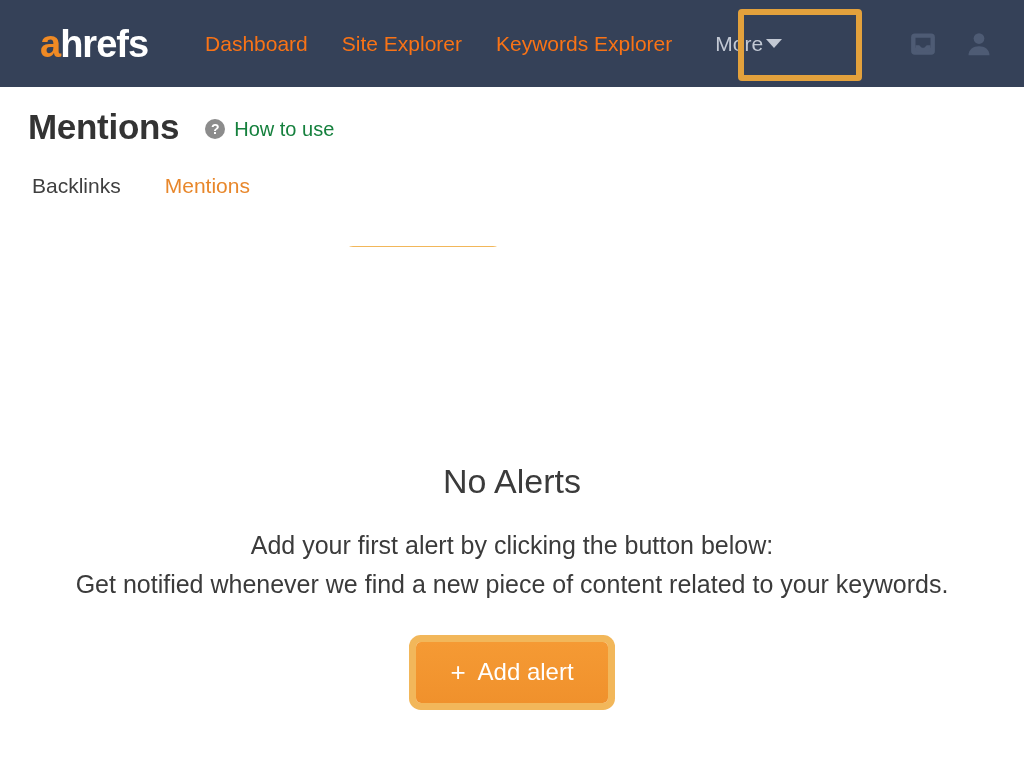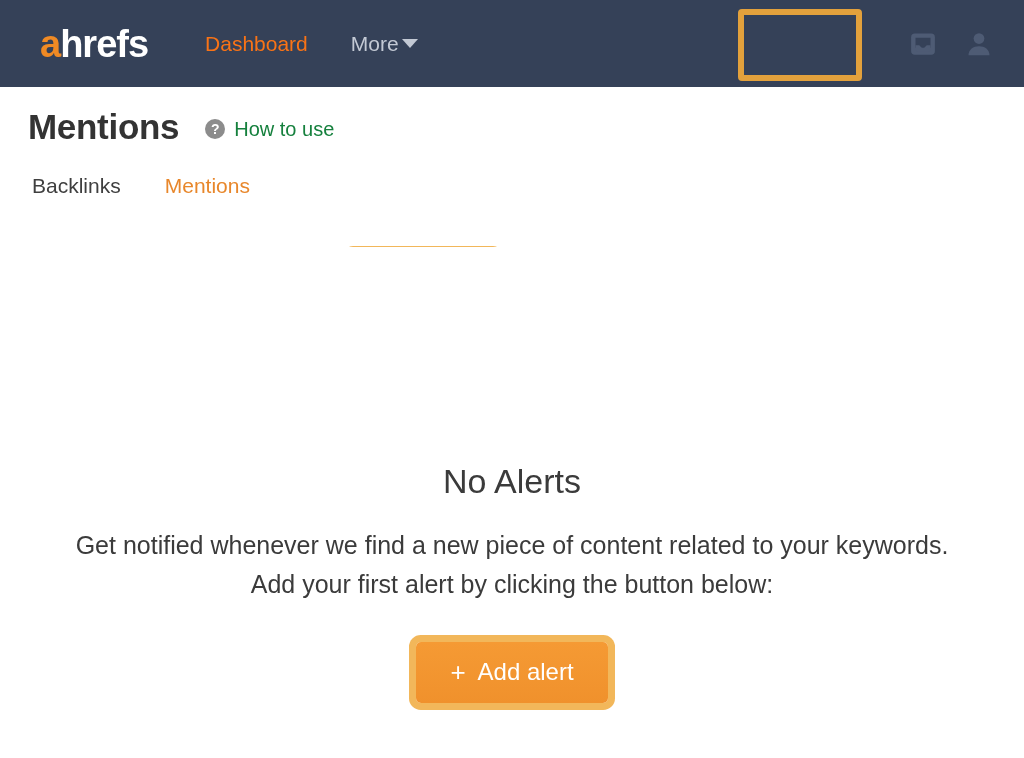--- a/index.html
+++ b/index.html
@@ -218,20 +218,22 @@
 <body>
 
 <div class="navbar">
 
   <div class="logo">
     <span class="logo-a">a</span><span class="logo-rest">hrefs</span>
   </div>
 
   <div class="nav-links">
     <div class="nav-link">Dashboard</div>
+    <div class="nav-link">Site Explorer</div>
+    <div class="nav-link">Keywords Explorer</div>
 
     <div class="nav-more-wrap">
       <span class="nav-more-label">More</span>
       <span class="caret"></span>
     </div>
   </div>
 
   <div class="hl-more"></div>
 
   <div class="nav-right">
@@ -267,22 +269,22 @@
   </div>
 
   <div class="hl-mentions"></div>
 </div>
 
 <div class="content">
 
   <h1 class="empty-title">No Alerts</h1>
 
   <div class="empty-desc">
+    <div>Add your first alert by clicking the button below:</div>
     <div>Get notified whenever we find a new piece of content related to your keywords.</div>
-    <div>Add your first alert by clicking the button below:</div>
   </div>
 
   <div class="btn-wrap">
     <button class="add-alert-btn">
       <span class="plus-sign">+</span>
       <span>Add alert</span>
     </button>
   </div>
 </div>
 

